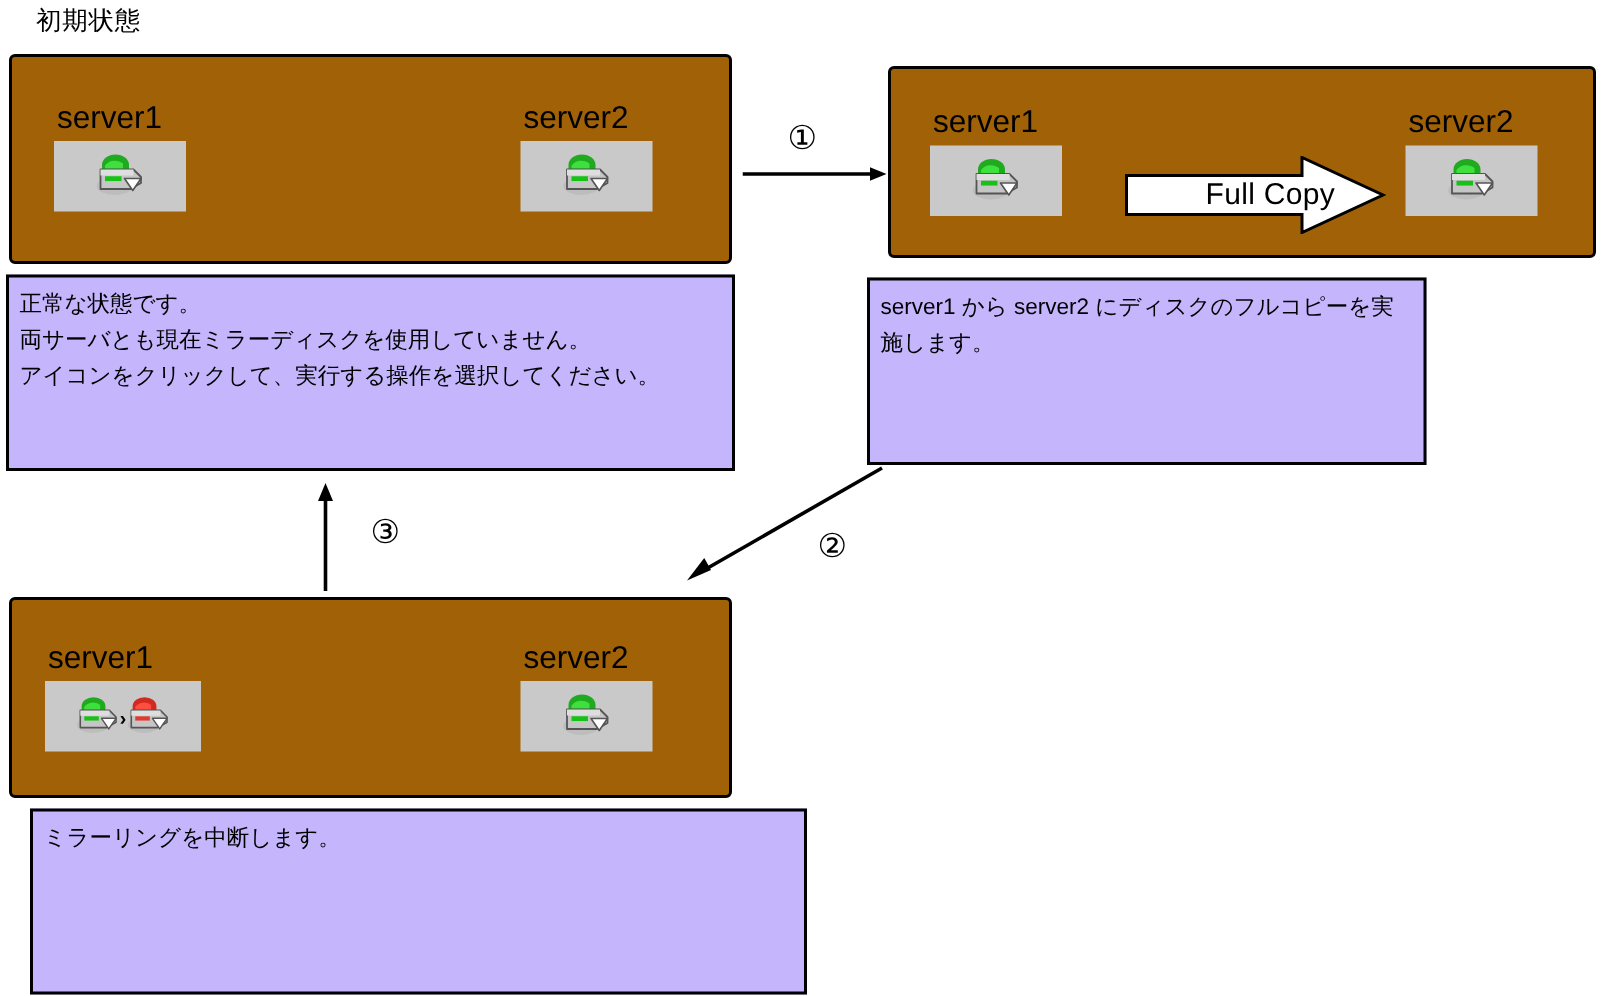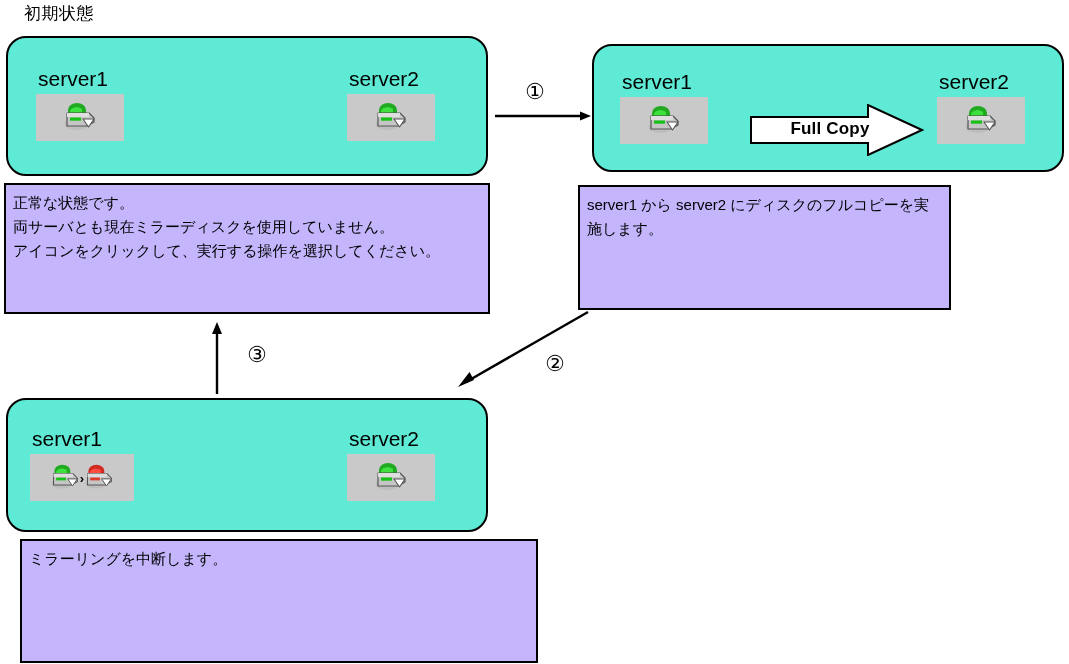--- a/index.html
+++ b/index.html
@@ -25,22 +25,22 @@
     line-height: 26px;
     letter-spacing: 0.5px;
     white-space: nowrap;
   }
 
   
   .server-panel {
     position: absolute;
     box-sizing: border-box;
     border: 2px solid #000000;
-    border-radius: 20px;
-    background: #5eead4;
+    border-radius: 4px;
+    background: #a16207;
   }
   #panel-initial   { left: 6px;   top: 36px;  width: 482px; height: 140px; }
   #panel-fullcopy  { left: 592px; top: 44px;  width: 472px; height: 128px; }
   #panel-break     { left: 6px;   top: 398px; width: 482px; height: 134px; }
 
   
   .server-slot {
     position: absolute;
     text-align: left;
   }
@@ -86,23 +86,23 @@
     left: 156px;
     top: 58px;
     width: 174px;
     height: 52px;
   }
   .fullcopy-label {
     position: absolute;
     left: 176px;
     top: 73px;
     width: 120px;
-    text-align: center;
-    font-size: 17px;
-    font-weight: bold;
+    text-align: right;
+    font-size: 20px;
+    font-weight: normal;
     letter-spacing: 0.2px;
     white-space: nowrap;
   }
 
   
   .desc-box {
     position: absolute;
     box-sizing: border-box;
     border: 2px solid #000000;
     background: #c4b5fd;

